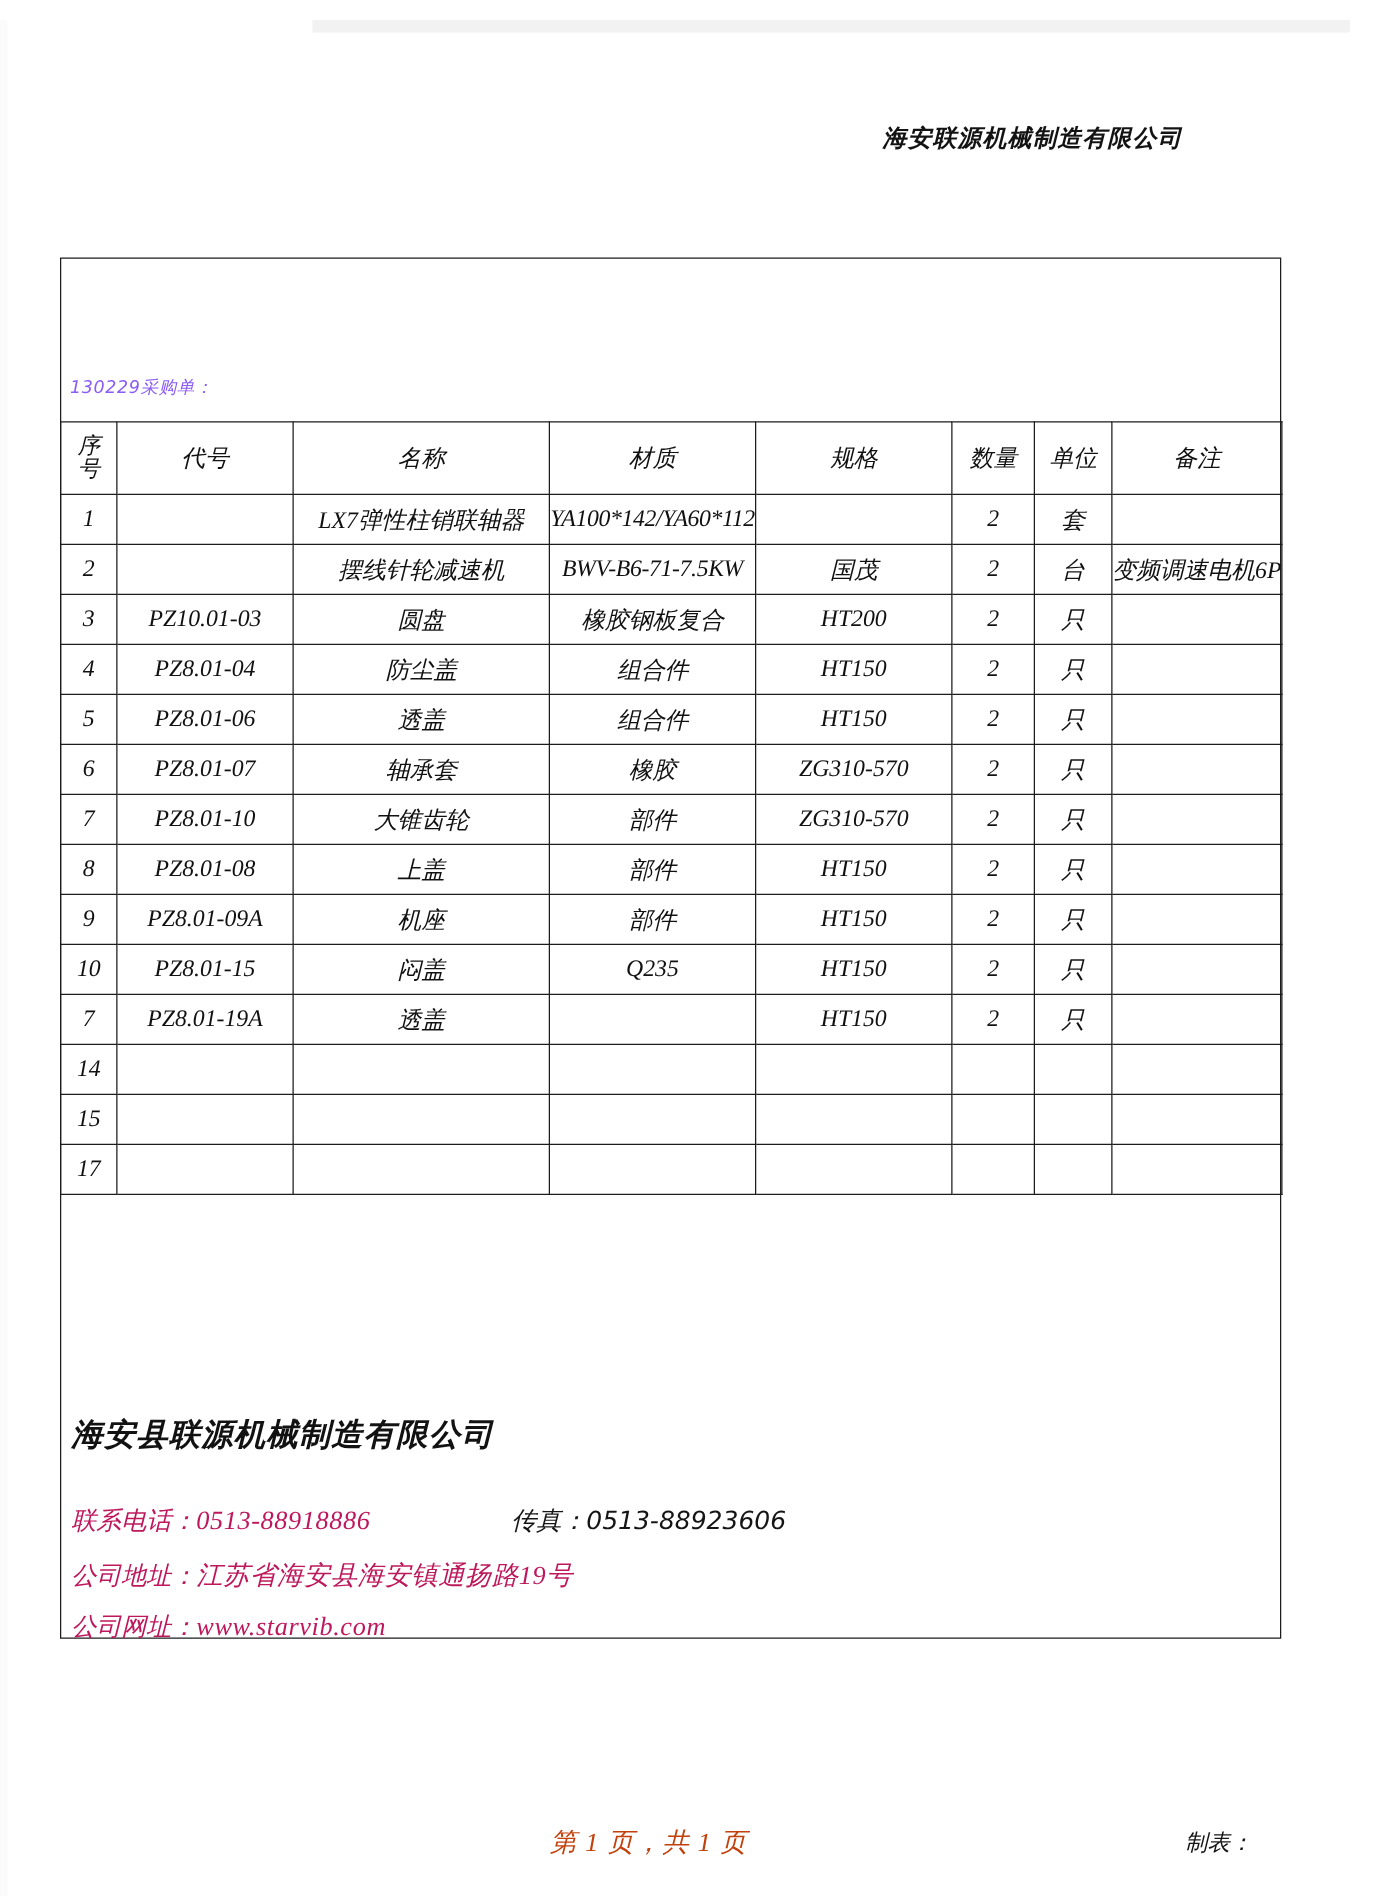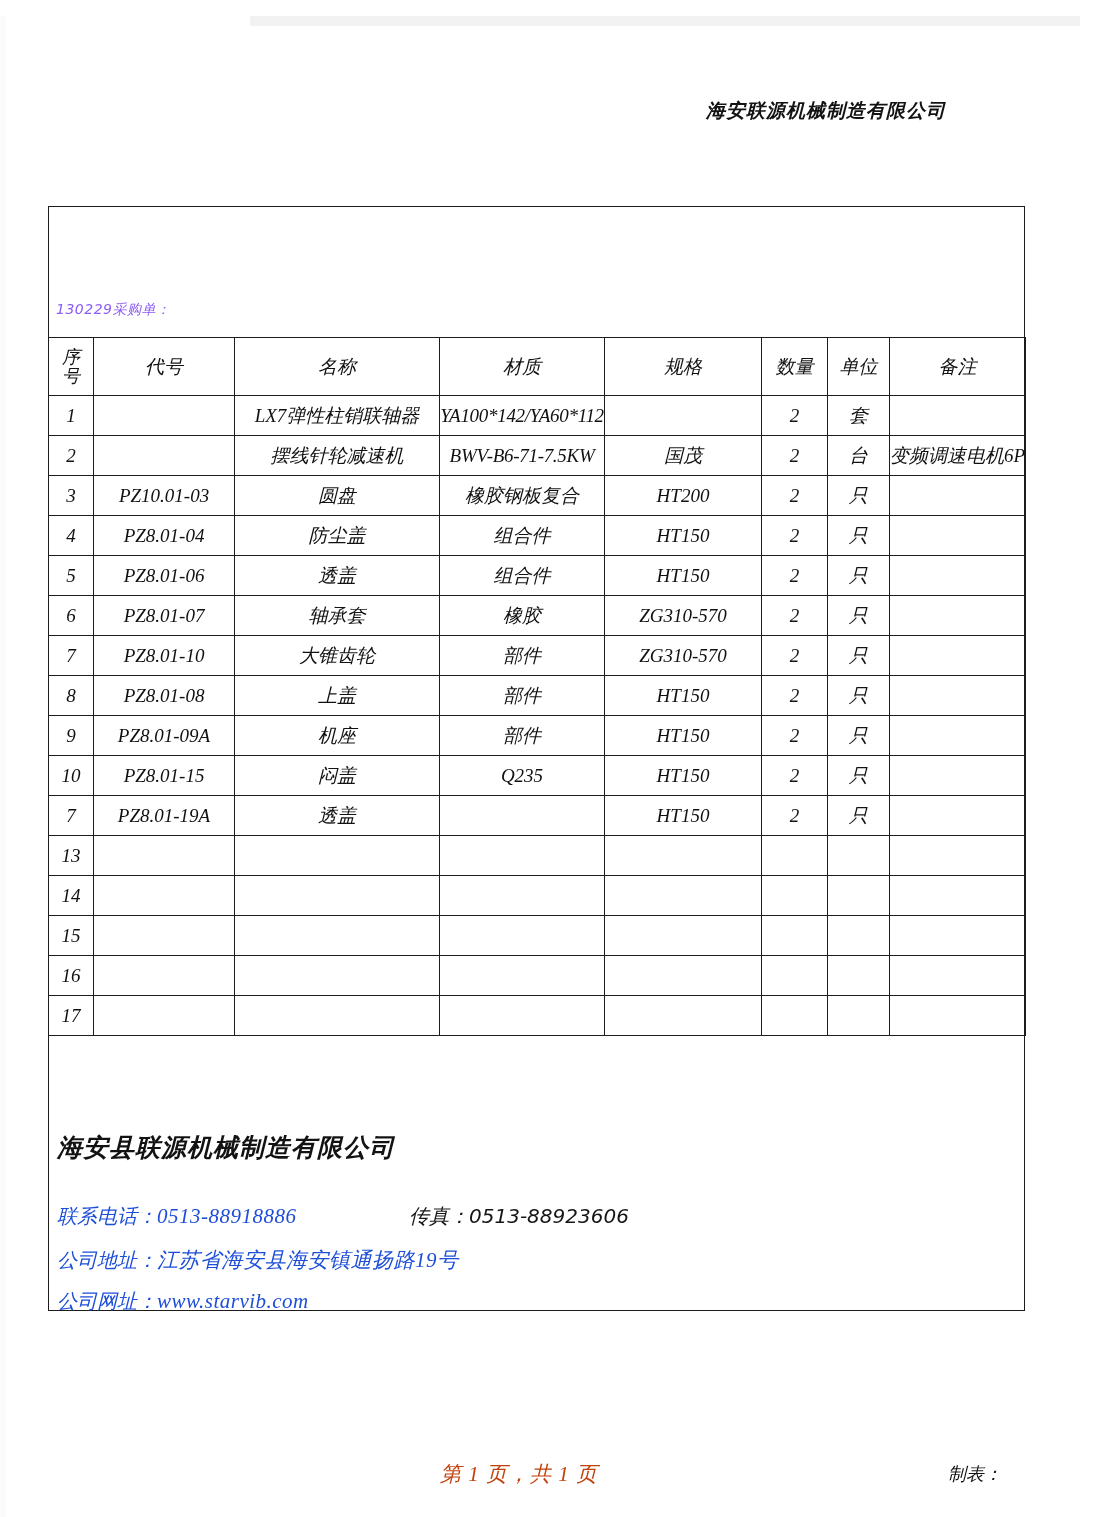--- a/index.html
+++ b/index.html
@@ -147,21 +147,21 @@
     font-weight: 700;
     color: #121212;
     letter-spacing: 1px;
     white-space: nowrap;
   }
   .footer-line {
     position: absolute;
     left: 8px;
     font-family: "DejaVu Sans", sans-serif;
     font-size: 20px;
-    color: #1d4ed8;
+    color: #be185d;
     white-space: nowrap;
   }
   .footer-line .lbl { font-family: "DejaVu Sans", sans-serif; }
   .footer-line .val { font-family: "Liberation Serif", serif; font-size: 21px; letter-spacing: 0.5px; }
   .fl1 { top: 175px; }
   .fl2 { top: 218px; }
   .fl3 { top: 260px; }
   .fax-label {
     position: absolute;
     left: 360px;
@@ -337,51 +337,31 @@
         <td class="num">7</td>
         <td class="num">PZ8.01-19A</td>
         <td class="cn">透盖</td>
         <td class="num"></td>
         <td class="num">HT150</td>
         <td class="num">2</td>
         <td class="cn">只</td>
         <td class="cn-sm"></td>
       </tr>
       <tr>
-        <td class="num">13</td>
-        <td class="num"></td>
-        <td class="cn"></td>
-        <td class="cn"></td>
-        <td class="num"></td>
-        <td class="num"></td>
-        <td class="cn"></td>
-        <td class="cn-sm"></td>
-      </tr>
-      <tr>
         <td class="num">14</td>
         <td class="num"></td>
         <td class="cn"></td>
         <td class="cn"></td>
         <td class="num"></td>
         <td class="num"></td>
         <td class="cn"></td>
         <td class="cn-sm"></td>
       </tr>
       <tr>
         <td class="num">15</td>
-        <td class="num"></td>
-        <td class="cn"></td>
-        <td class="cn"></td>
-        <td class="num"></td>
-        <td class="num"></td>
-        <td class="cn"></td>
-        <td class="cn-sm"></td>
-      </tr>
-      <tr>
-        <td class="num">16</td>
         <td class="num"></td>
         <td class="cn"></td>
         <td class="cn"></td>
         <td class="num"></td>
         <td class="num"></td>
         <td class="cn"></td>
         <td class="cn-sm"></td>
       </tr>
       <tr>
         <td class="num">17</td>

